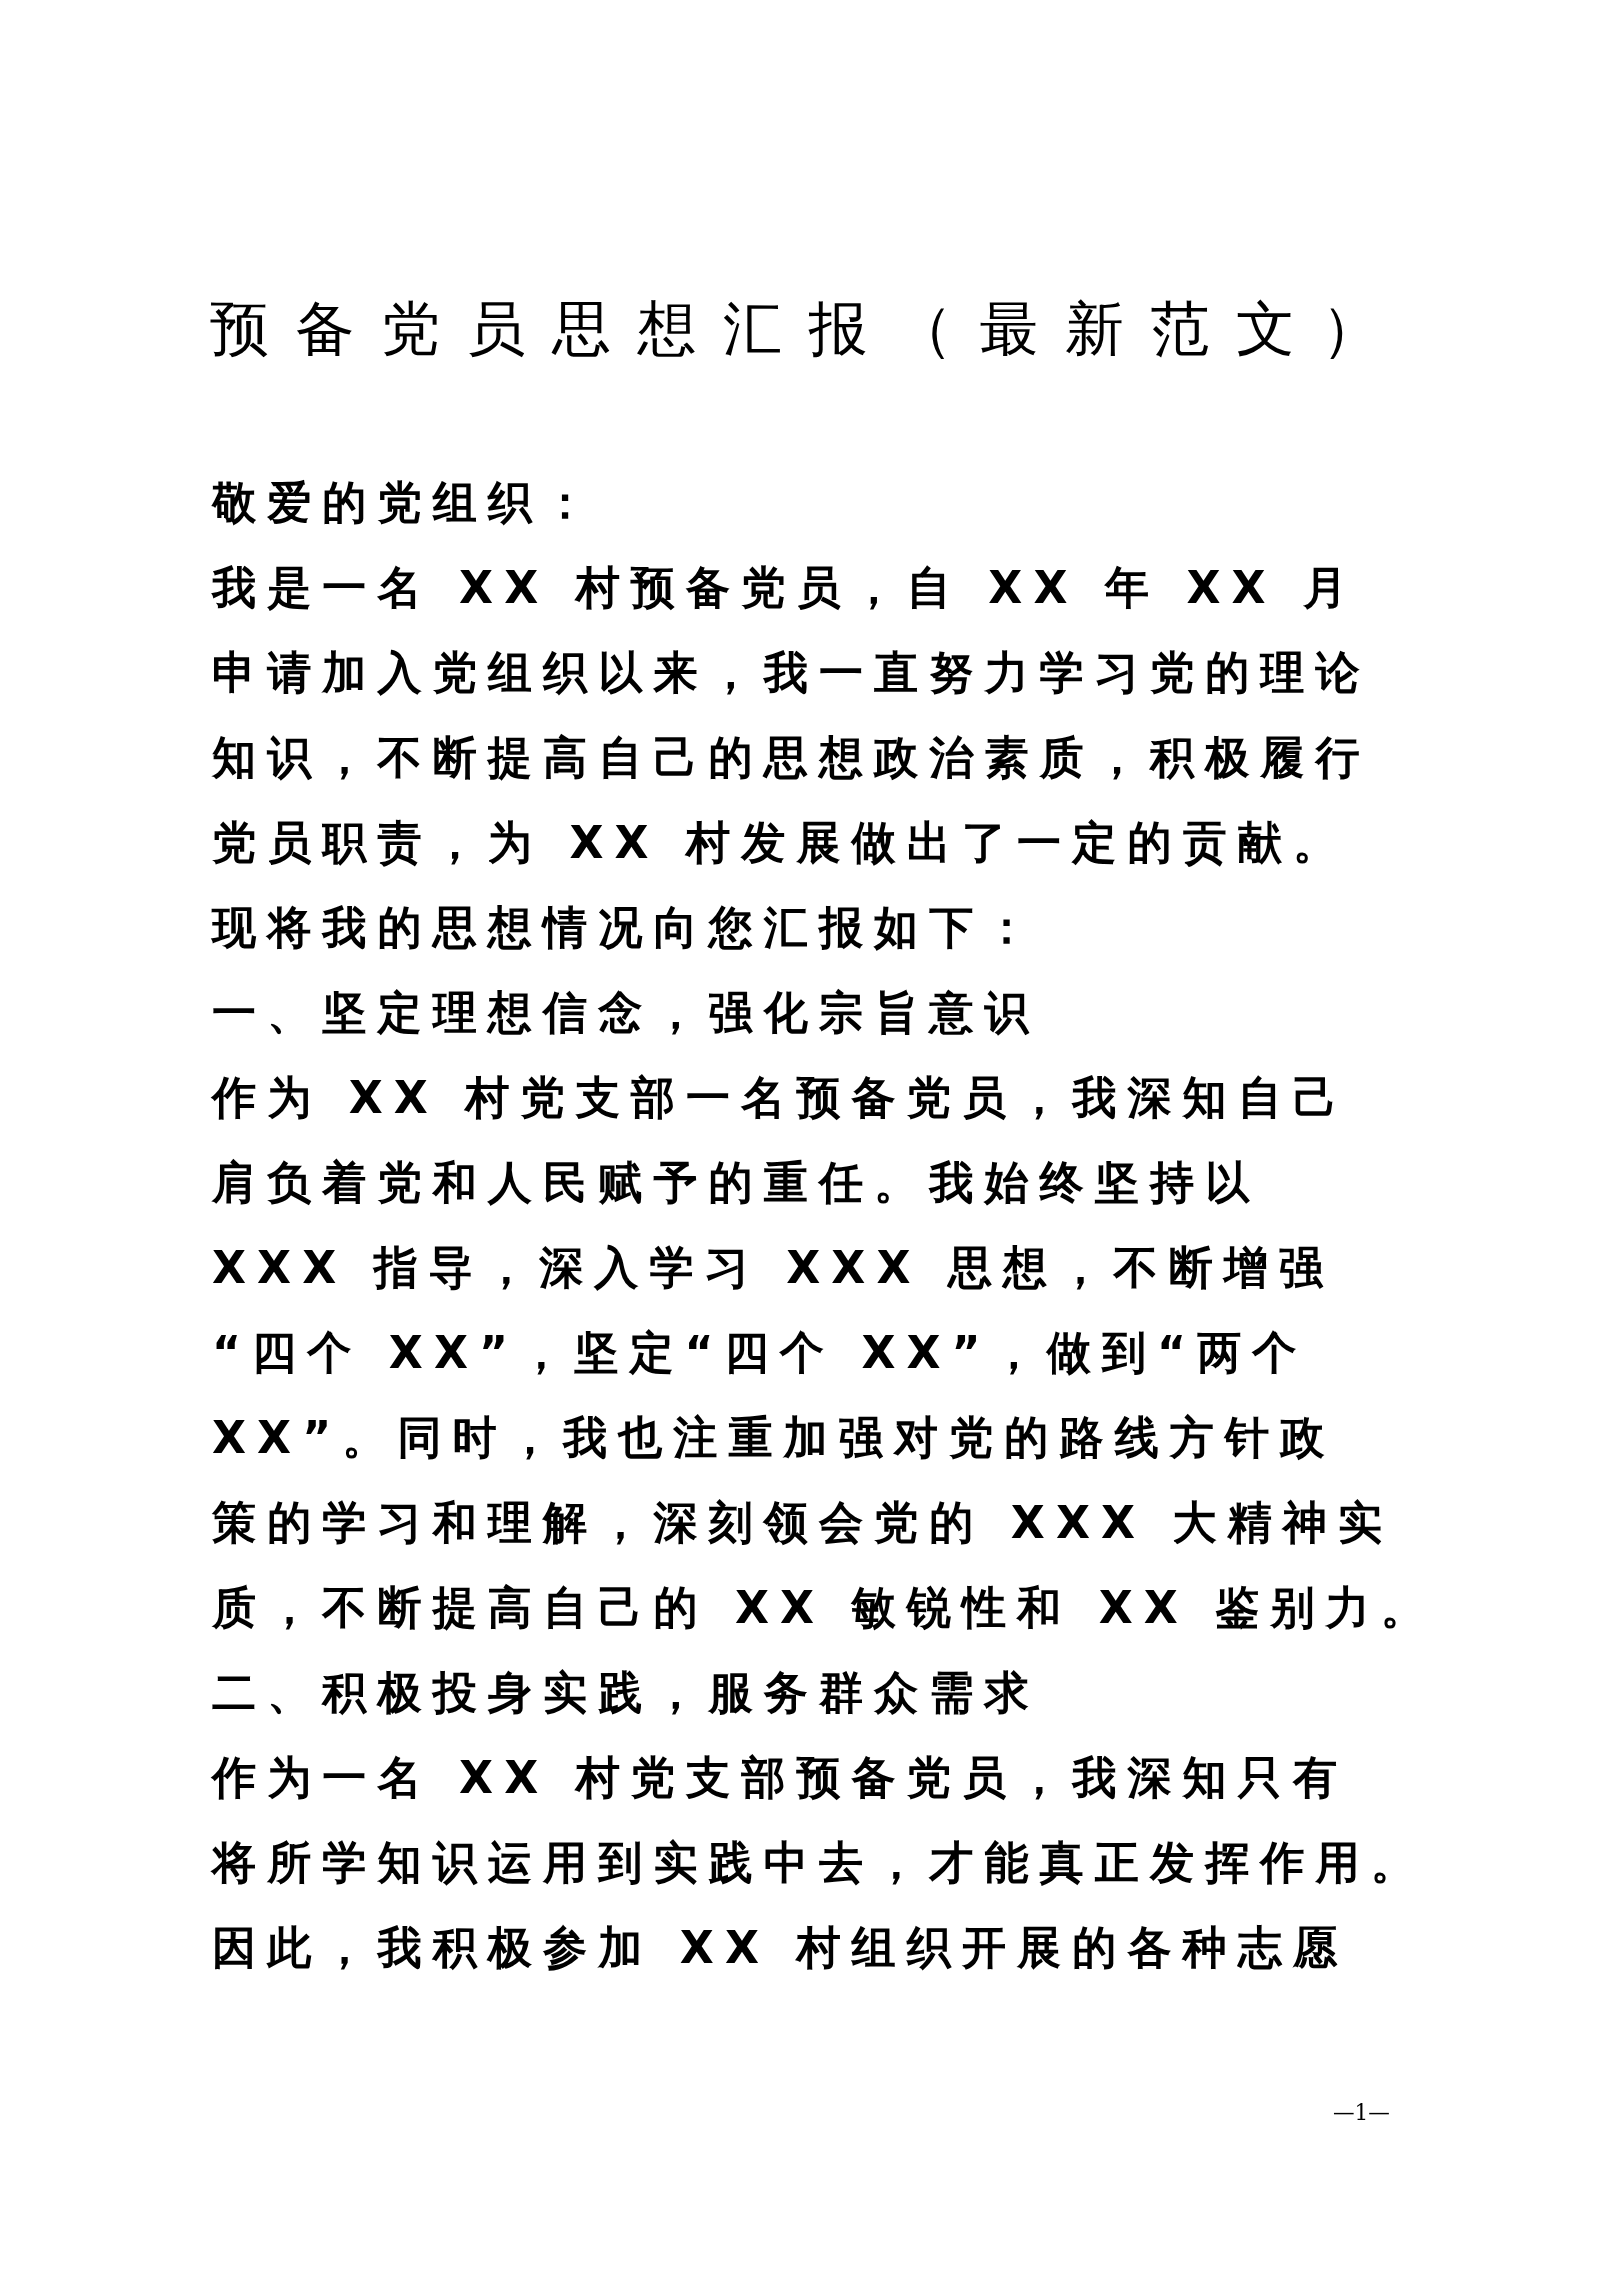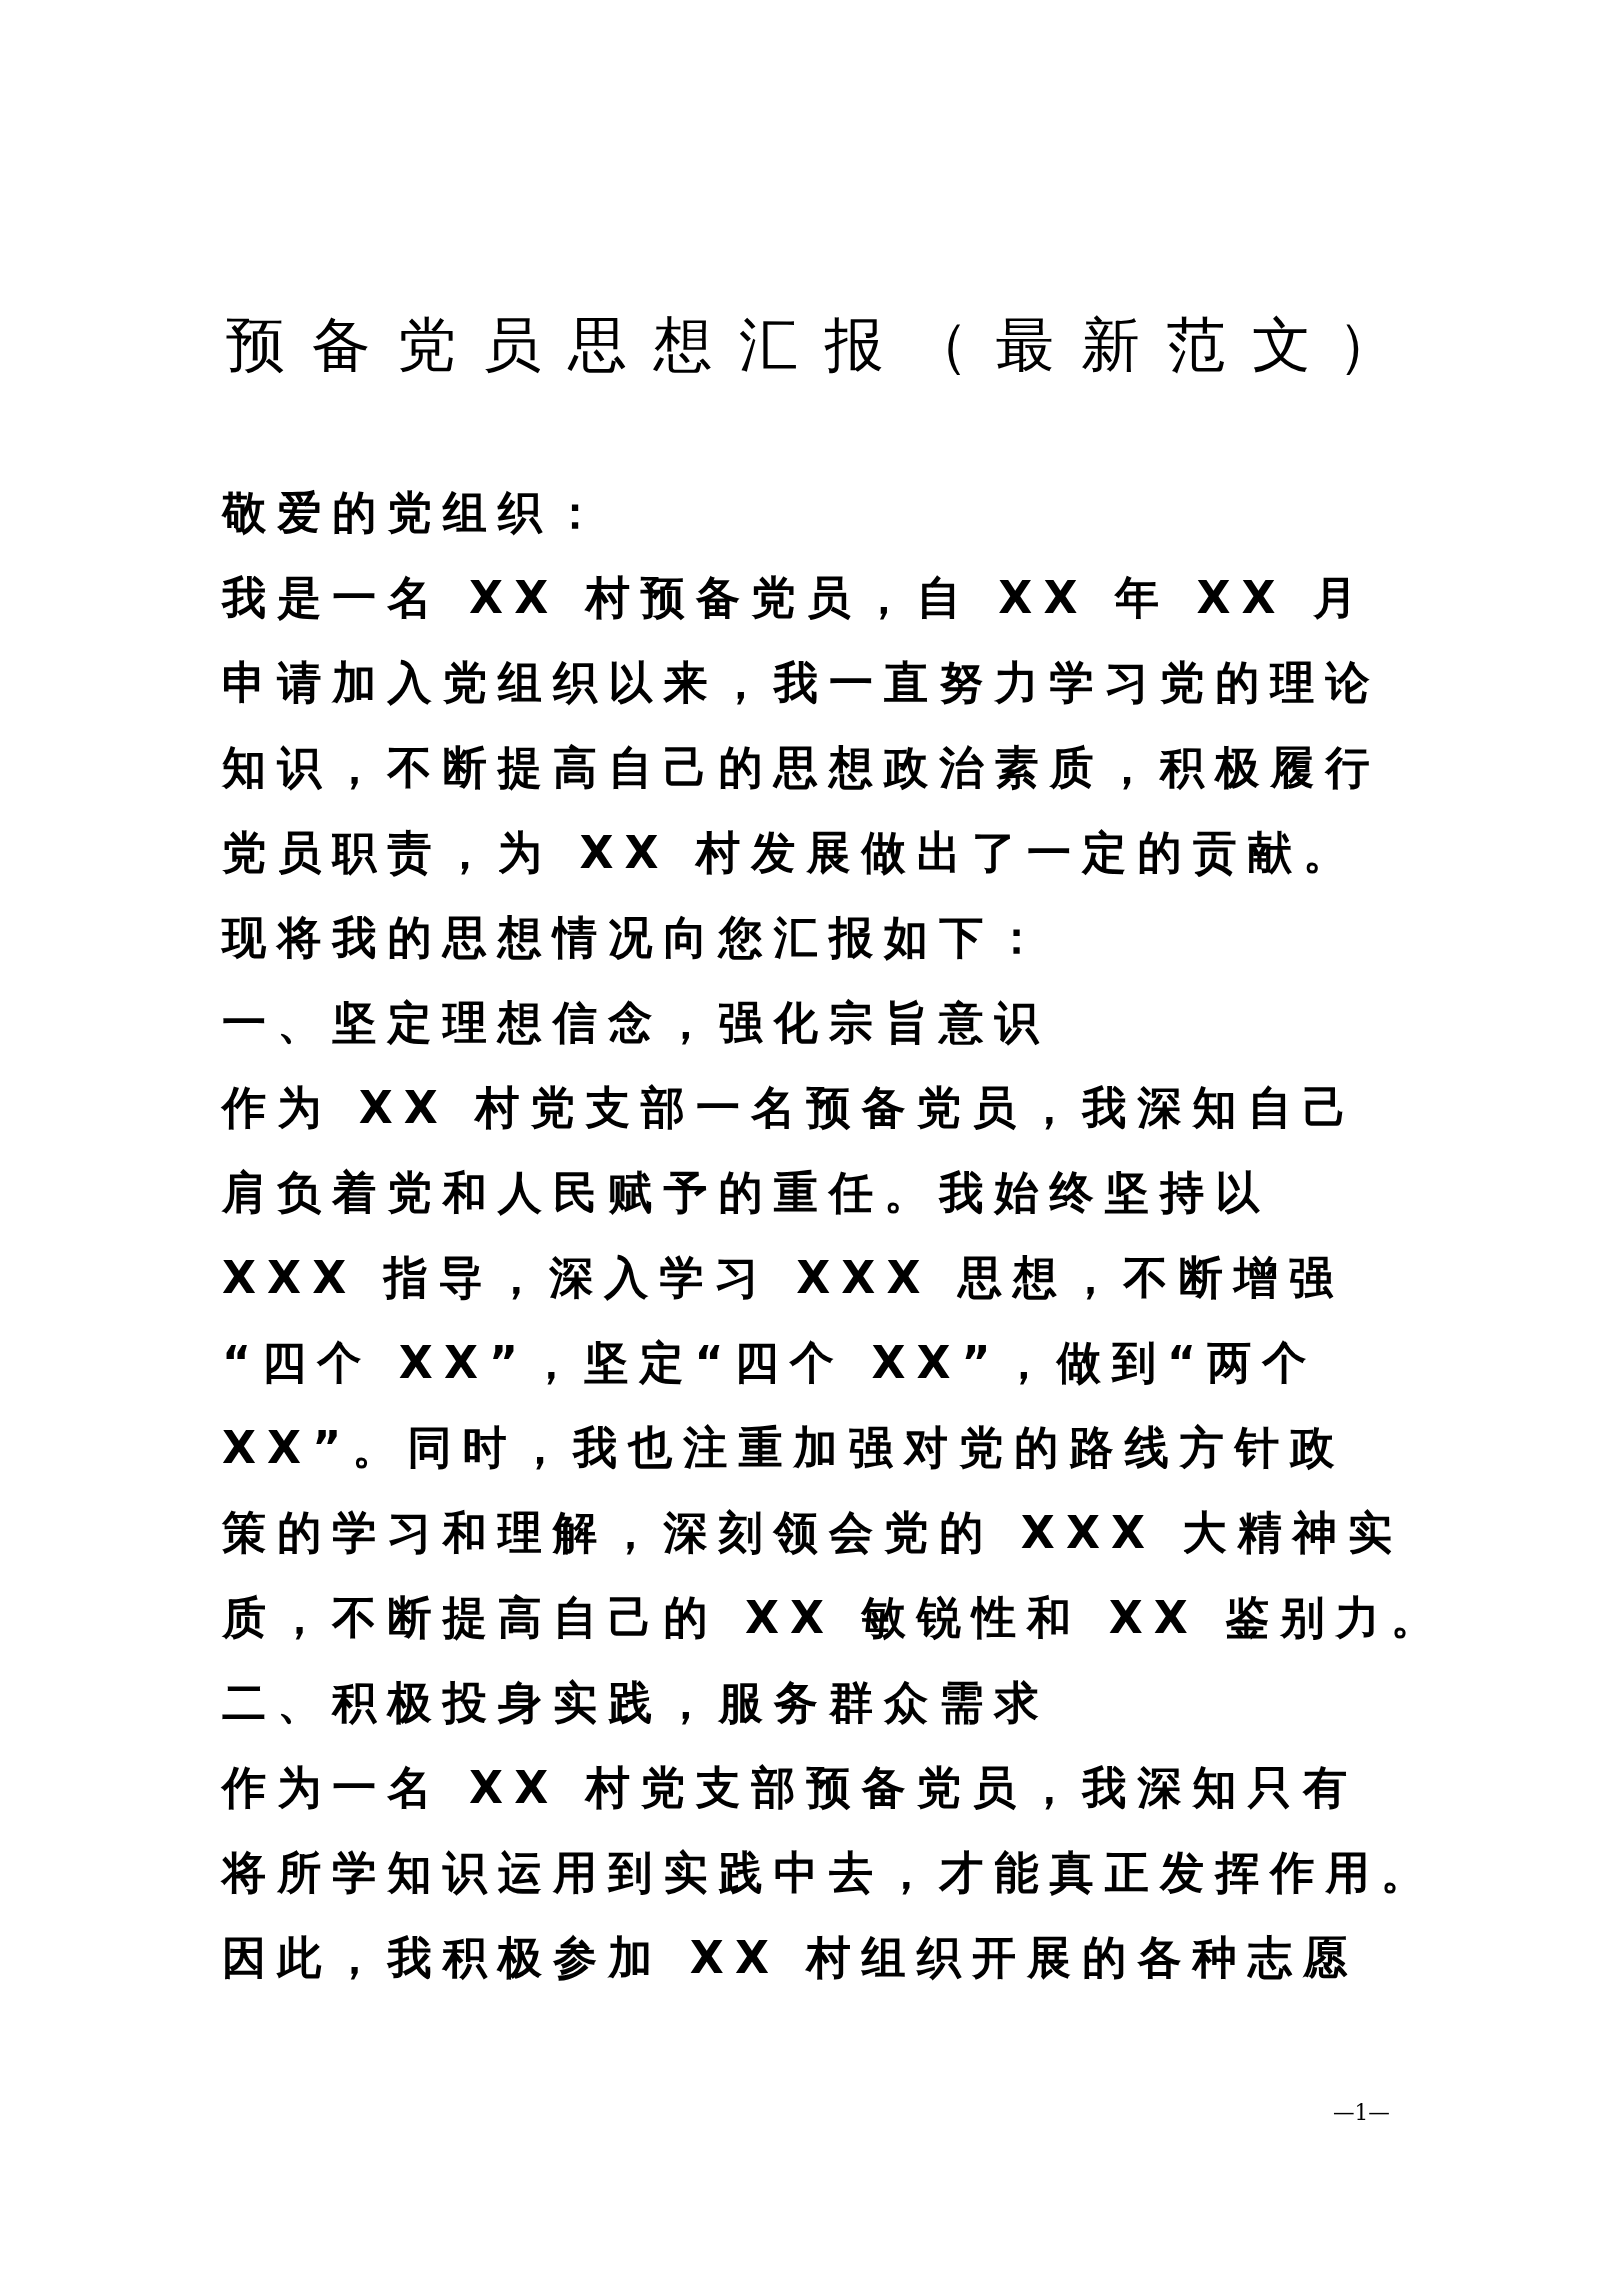--- a/index.html
+++ b/index.html
@@ -1,22 +1,22 @@
 <!DOCTYPE html>
 <html><head>
 <meta charset="utf-8">
 <style>
   html, body { margin: 0; padding: 0; background: #ffffff; }
   body { width: 1621px; height: 2293px; position: relative; overflow: hidden;
          font-family: "DejaVu Sans", "Liberation Sans", sans-serif; color: #000000; }
   .page { position: absolute; left: 0; top: 0; width: 1621px; height: 2293px; background: #ffffff; }
   .title { position: absolute; left: 210px; top: 290px; width: 1274px;
            font-size: 59px; line-height: 78px; font-weight: normal;
-           letter-spacing: 26.5px; white-space: nowrap; margin: 16px; }
-  .body-text { position: absolute; left: 212px; top: 470px; width: 1274px; margin: 10px; padding: 0; }
+           letter-spacing: 26.5px; white-space: nowrap; margin: 0; }
+  .body-text { position: absolute; left: 212px; top: 470px; width: 1274px; margin: 0; padding: 0; }
   .line { display: block; height: 85px; line-height: 65px;
           font-size: 45px; font-weight: bold; letter-spacing: 11.3px;
           white-space: pre; transform: scaleX(0.98); transform-origin: left center; }
   .page-number { position: absolute; left: 1333px; top: 2098px; font-size: 21.6px;
                  line-height: 29px; font-family: "DejaVu Serif", serif; white-space: nowrap; }
 </style>
 </head>
 <body>
 
 <div class="page">

